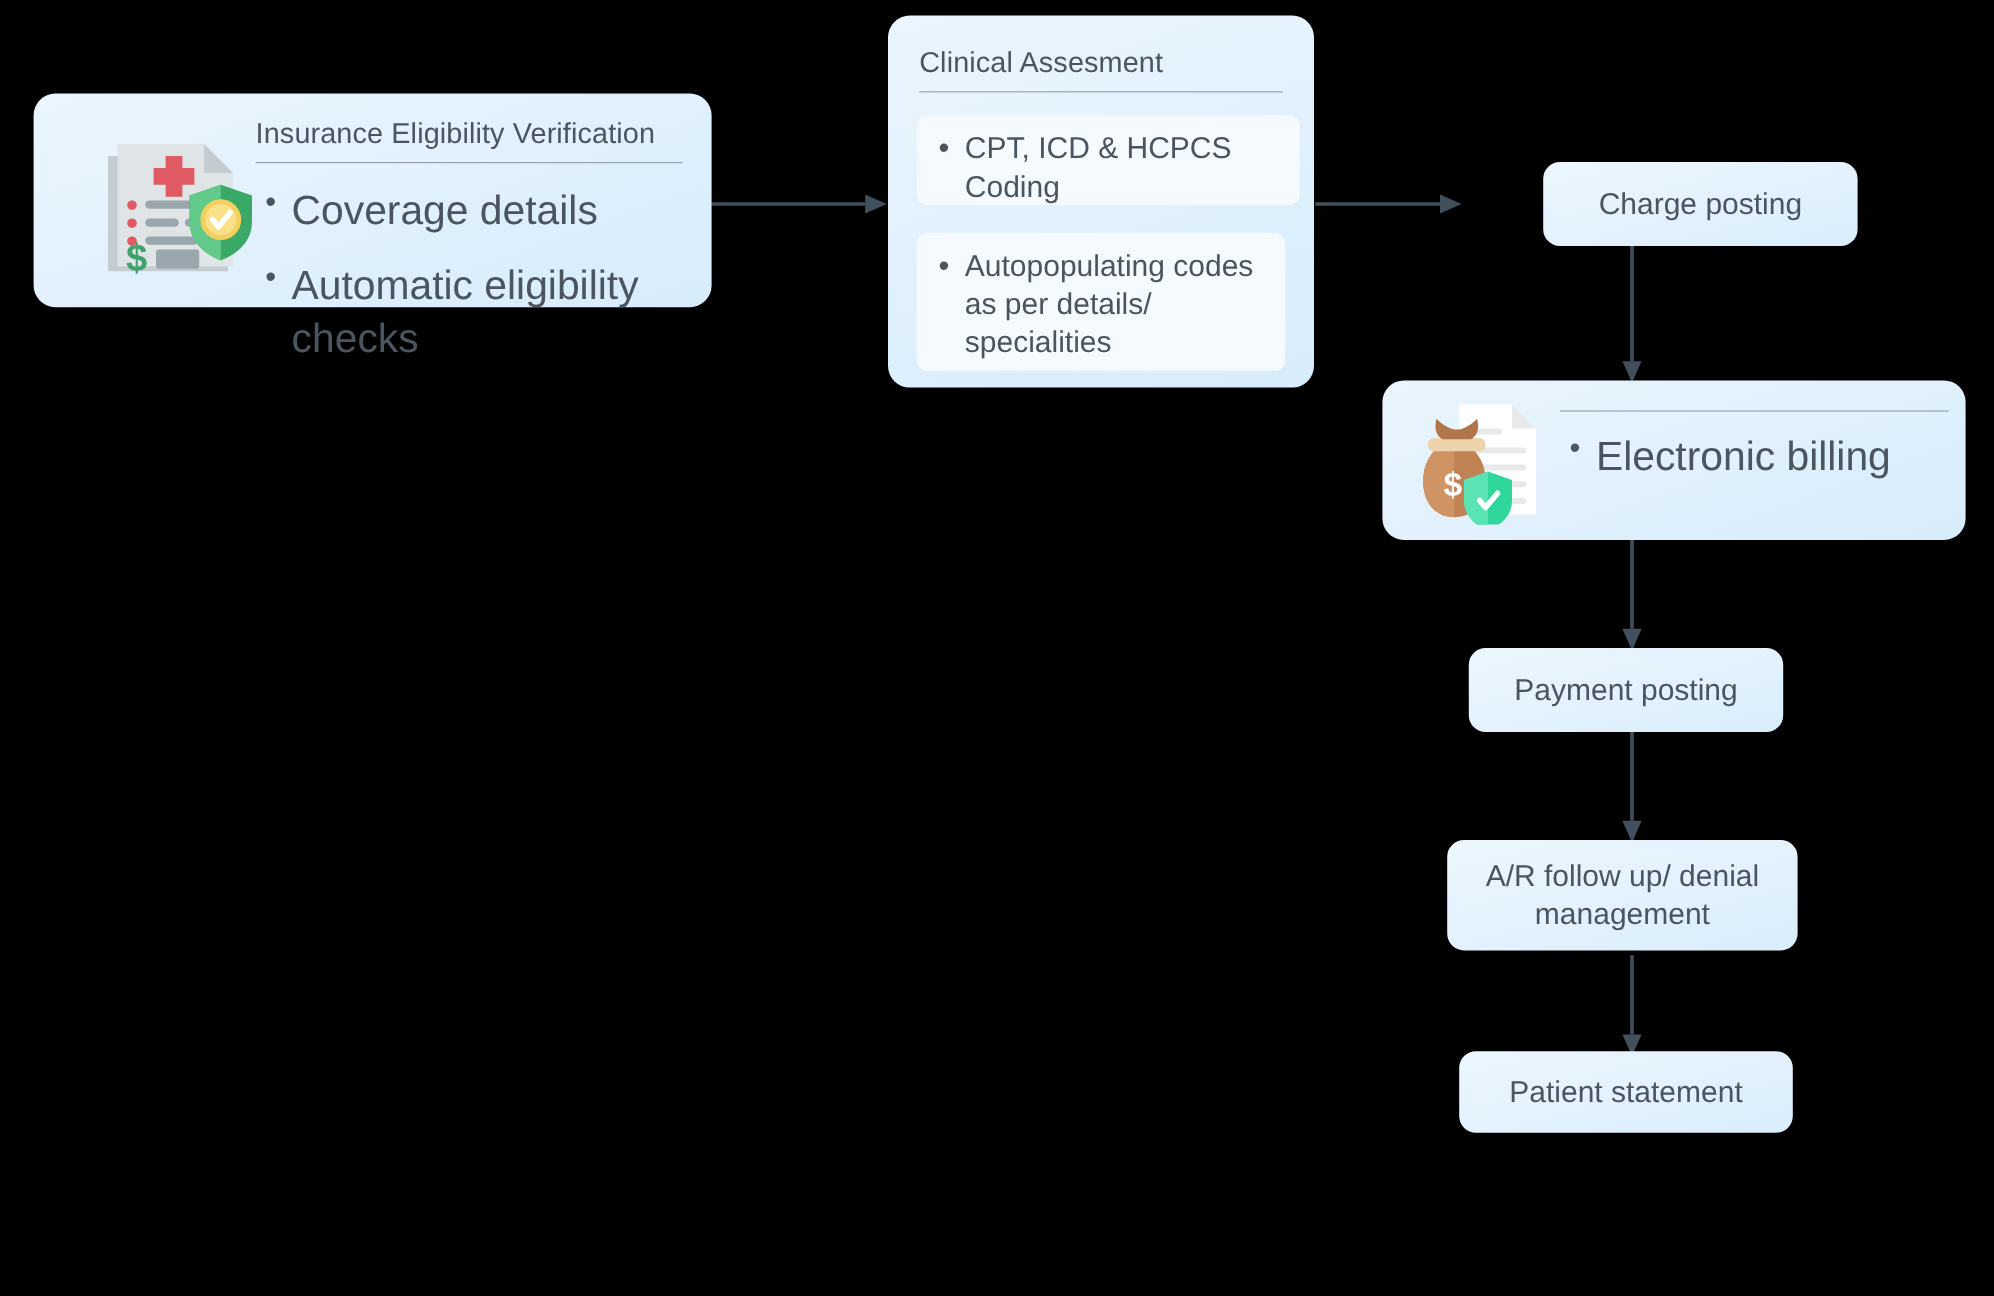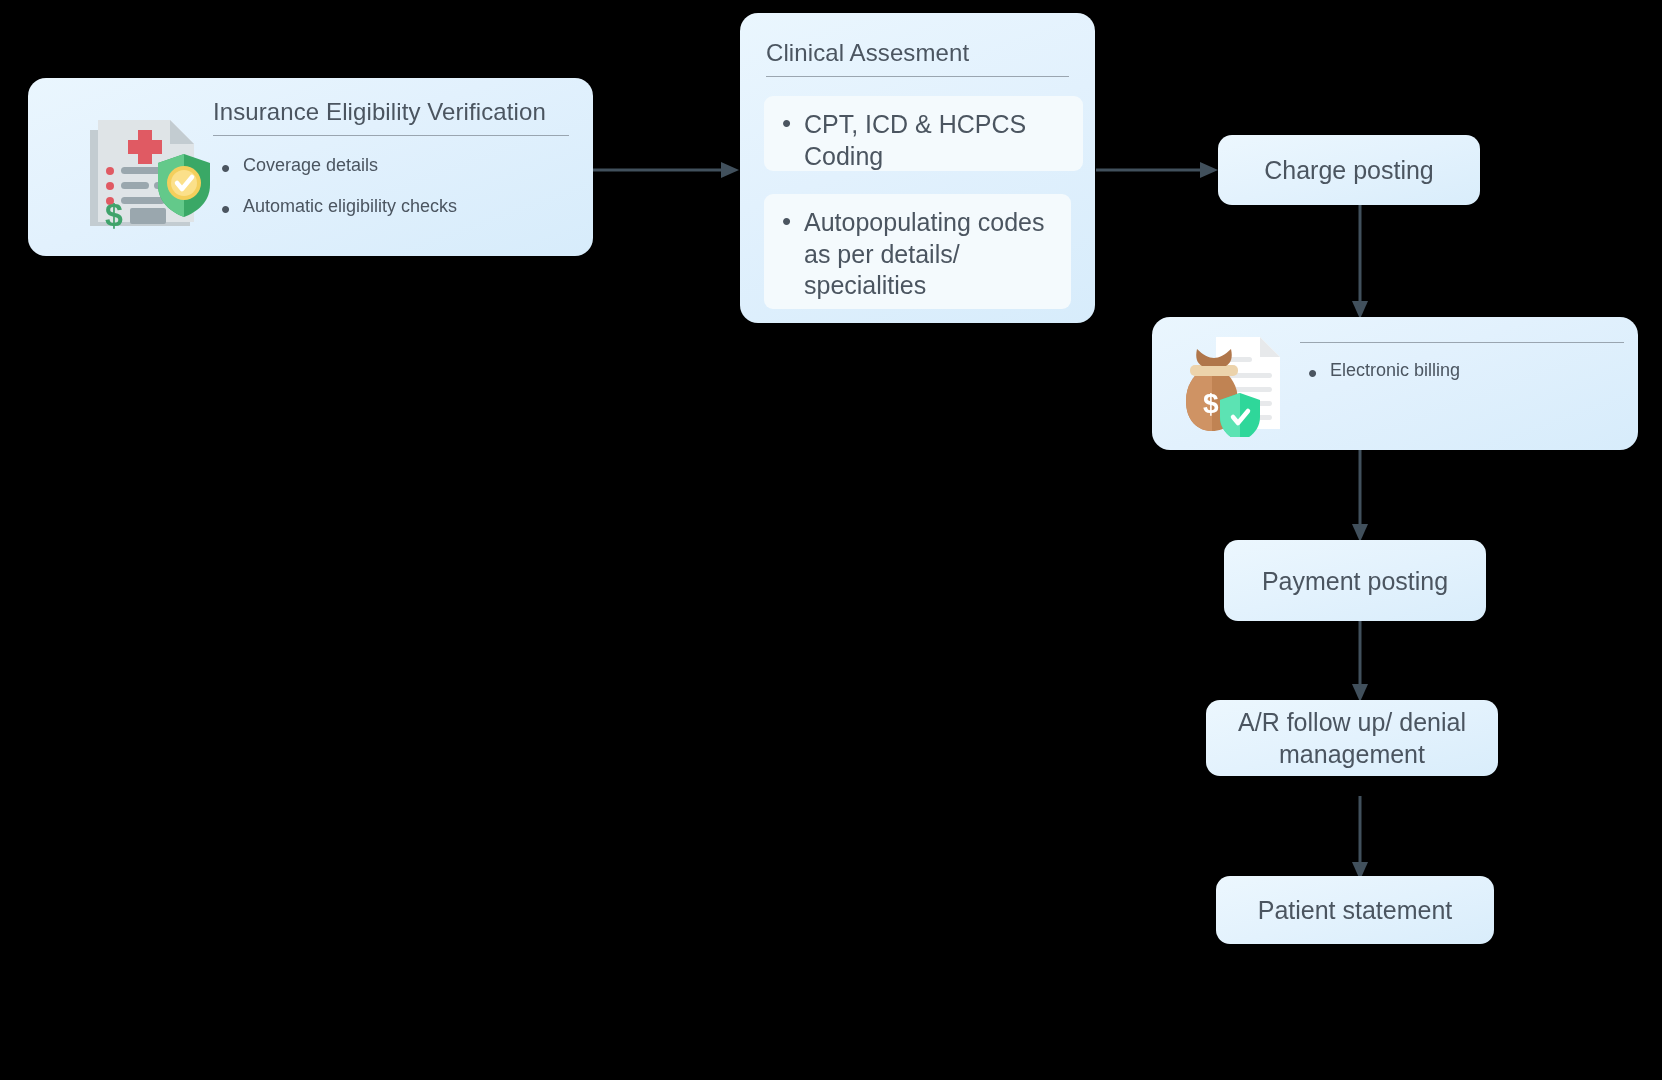--- a/index.html
+++ b/index.html
@@ -19,43 +19,43 @@
         background:linear-gradient(165deg,#ecf7fe 0%,#e3f2fd 50%,#d9edfb 100%);
         display:flex;align-items:center;justify-content:center;text-align:center;
         color:#4b5560;font-size:25px;line-height:1.28;font-weight:400;}
   .pill::before{content:"";position:absolute;left:8px;top:10px;right:-8px;bottom:-10px;
         background:#b7dffa;border-radius:14px;z-index:-1;}
   .pill span{position:relative;z-index:1;padding:0 10px;}
 
   .card-title{font-size:24px;font-weight:400;color:#4b5560;letter-spacing:.1px;}
   .rule{height:1px;background:#8d98a2;opacity:.85;margin-top:9px;}
   .bullets{list-style:none;margin:0;padding:0;}
-  .bullets li{font-size:18px;line-height:1.3;color:#4b5560;position:relative;
+  .bullets li{font-size:34px;line-height:1.3;color:#4b5560;position:relative;
        padding-left:30px;margin-top:18px;}
   .bullets li::before{content:"\2022";position:absolute;left:8px;top:-2px;font-size:26px;color:#4b5560;}
 
   
   #card-insurance{left:28px;top:78px;width:565px;height:178px;}
   #card-insurance .body{position:absolute;left:185px;top:20px;right:24px;}
   #icon-insurance{position:absolute;left:48px;top:30px;width:140px;height:130px;}
 
   
   #card-clinical{left:740px;top:13px;width:355px;height:310px;}
   #card-clinical .head{position:absolute;left:26px;top:26px;right:26px;}
   .subbox{position:absolute;box-sizing:border-box;border-radius:9px;background:#f4fafd;
           padding:13px 14px 14px 14px;}
   .subbox .bullets li{margin-top:0;font-size:25px;padding-left:26px;line-height:1.26;}
   .subbox .bullets li::before{left:4px;}
   #sub-coding{left:24px;top:83px;right:12px;height:75px;}
   #sub-autopop{left:24px;top:181px;right:24px;height:115px;}
 
   
-  #pill-charge{left:1218px;top:135px;width:262px;height:70px;}
-  #pill-payment{left:1224px;top:540px;width:262px;height:81px;}
-  #pill-ar{left:1206px;top:700px;width:292px;height:76px;}
+  #pill-charge{left:1286px;top:135px;width:262px;height:70px;}
+  #pill-payment{left:1224px;top:540px;width:262px;height:70px;}
+  #pill-ar{left:1206px;top:700px;width:292px;height:92px;}
   #pill-patient{left:1216px;top:876px;width:278px;height:68px;}
 
   
   #card-claim{left:1152px;top:317px;width:486px;height:133px;}
   #icon-claim{position:absolute;left:18px;top:14px;width:128px;height:106px;}
   #card-claim .body{position:absolute;left:148px;top:16px;right:14px;}
   #card-claim .bullets li{margin-top:16px;}
 
   
   .conn{position:absolute;}

